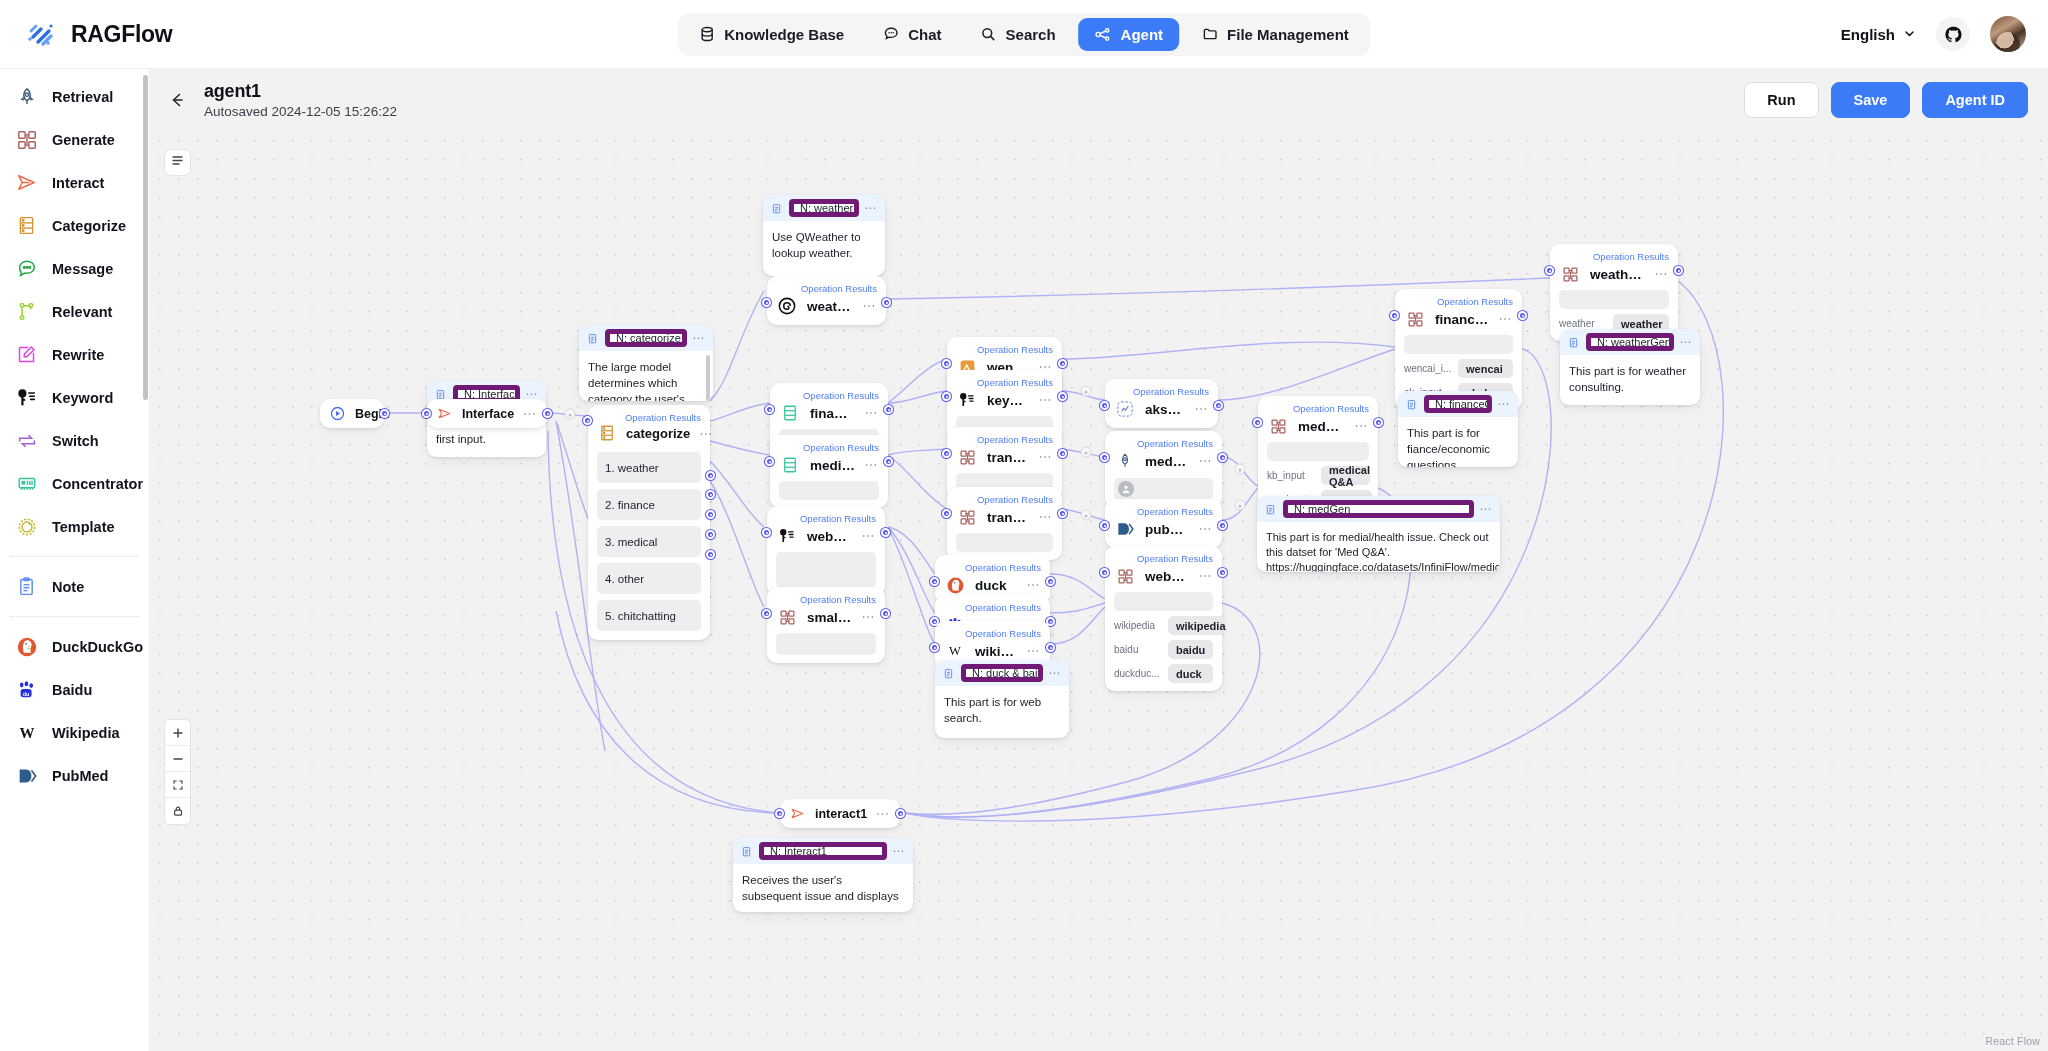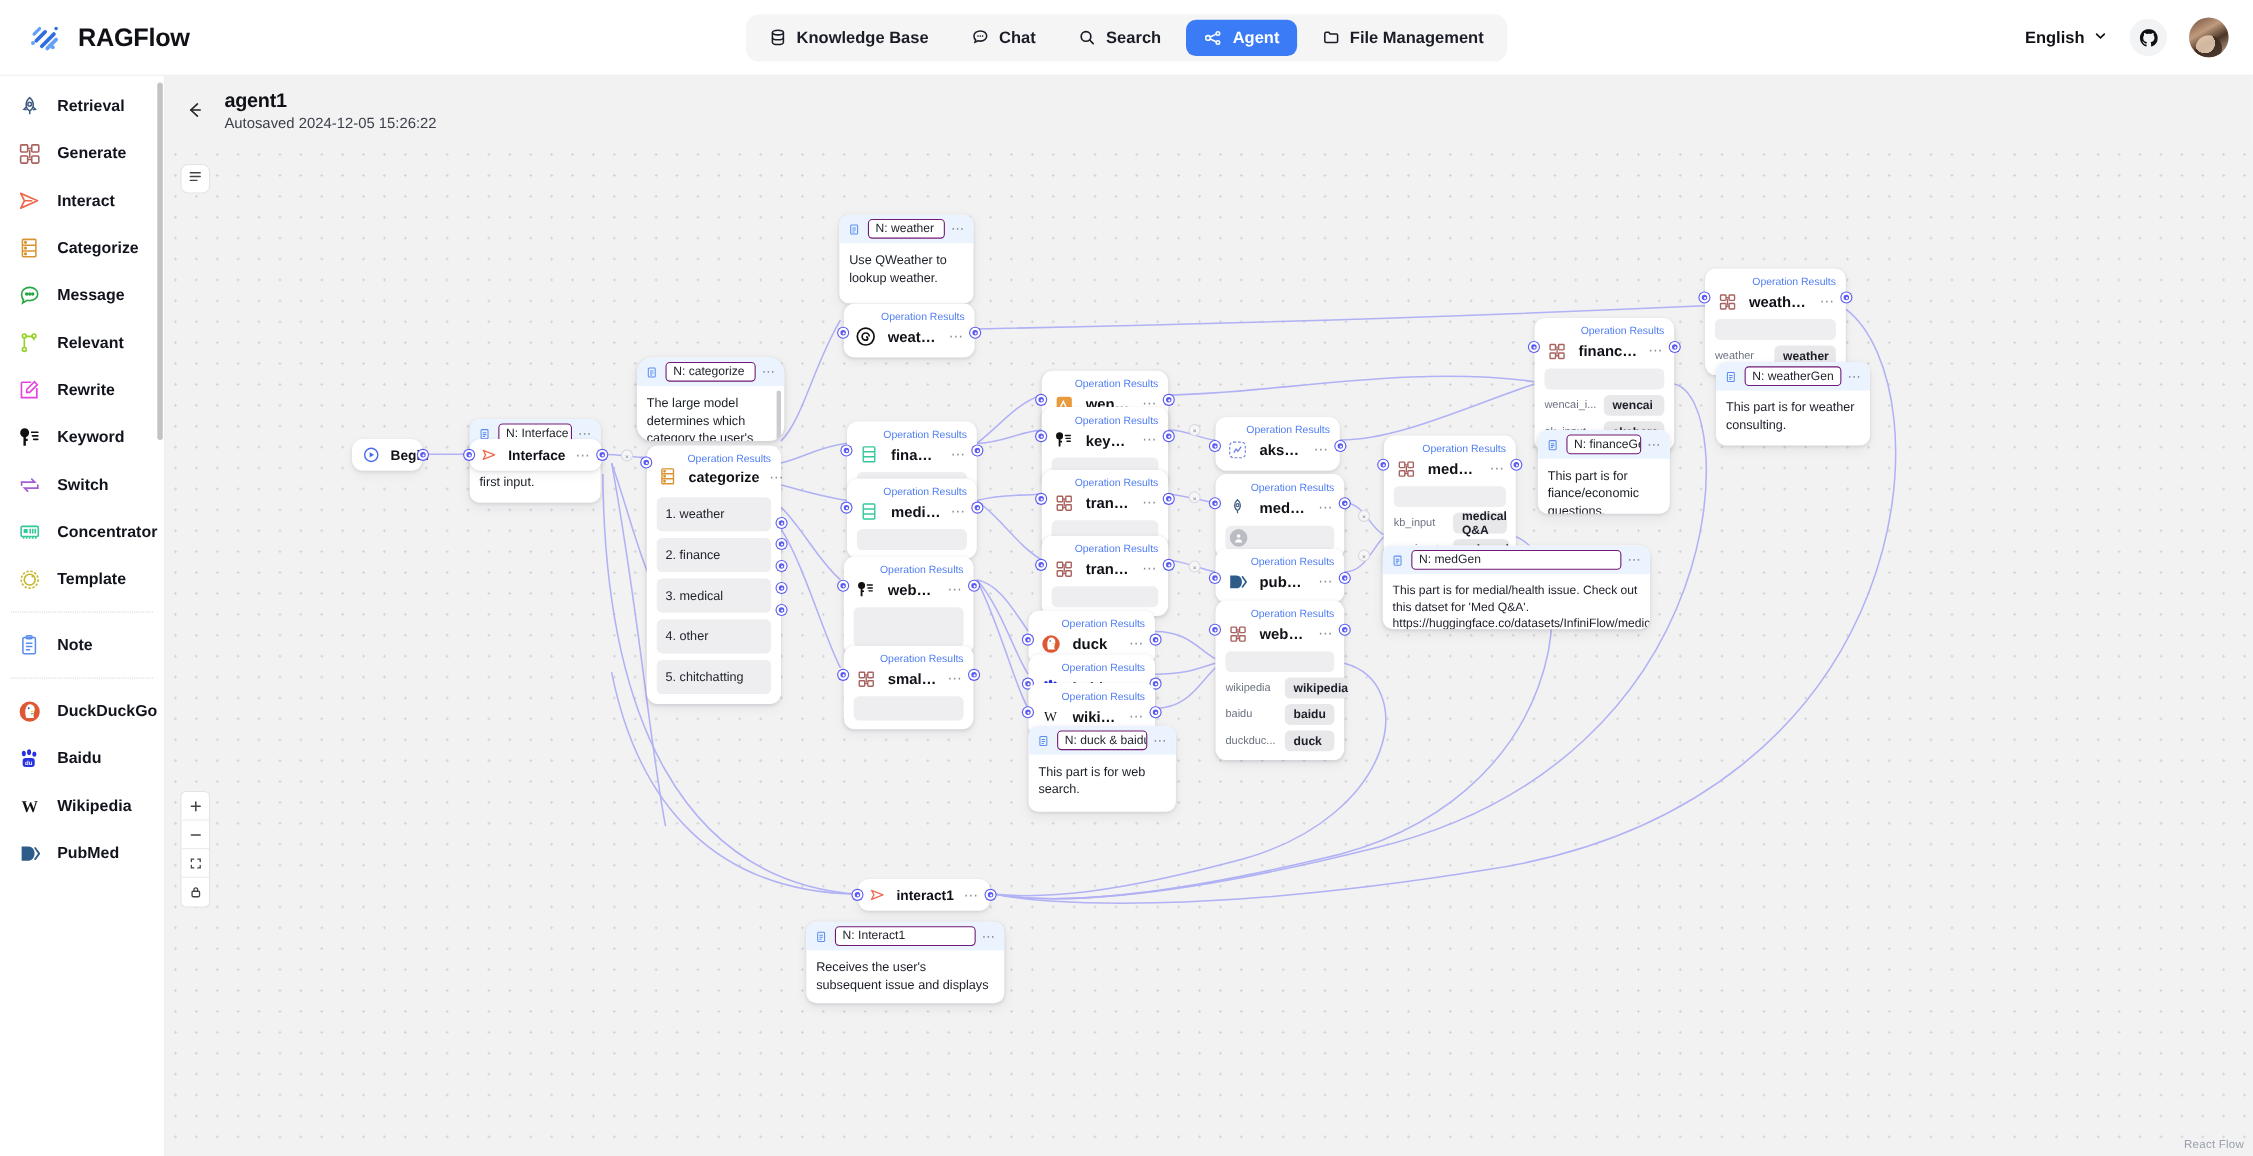--- a/index.html
+++ b/index.html
@@ -176,21 +176,21 @@
     background: #fff; border-radius: 9px;
     box-shadow: 0 1px 3px rgba(16,24,40,.10), 0 4px 12px rgba(16,24,40,.06);
     overflow: hidden;
   }
   .notenode .nhead {
     background: #eaf3fe; height: 26px; display: flex; align-items: center; gap: 6px;
     padding: 0 7px;
   }
   .notenode .nhead .nicon { width: 13px; height: 13px; flex:0 0 13px; display:flex; align-items:center; justify-content:center;}
   .notenode .nhead .ninput {
-    flex: 1; height: 18px; background: #fff; border: 1px solid #701a75; border-radius: 4px;
+    flex: 1; height: 18px; background: #fff; border: 5px solid #701a75; border-radius: 4px;
     display: flex; align-items: center; padding-left: 6px; font-size: 11px; color: #22252e;
     overflow: hidden; white-space: nowrap; text-align: center;
   }
   .notenode .nhead .ndots { font-size: 12px; color: #8a8f99; letter-spacing: 1.5px; line-height: 6px; cursor: pointer; }
   .notenode .nbody {
     padding: 8px 9px; font-size: 11.5px; line-height: 16px; color: #1b1e27;
   }
   .notescroll {
     position: absolute; right: 3px; top: 30px; width: 4px; height: 46px;
     background: #c9cbd0; border-radius: 2px;
@@ -517,20 +517,25 @@
   <div id="pagehead">
     <div id="backbtn">
       <svg width="20" height="20" viewBox="0 0 20 20" fill="none" stroke="#222" stroke-width="1.5" stroke-linecap="round" stroke-linejoin="round">
         <path d="M12.5 4.5L6.5 10l6 5.5"></path>
           <line x1="6.5" y1="10" x2="15" y2="10"></line>
       </svg>
     </div>
     <div id="titleblock">
       <div class="t">agent1</div>
       <div class="s">Autosaved 2024-12-05 15:26:22</div>
+    </div>
+    <div id="headbtns">
+      <div class="hbtn ghost">Run</div>
+      <div class="hbtn primary">Save</div>
+      <div class="hbtn primary">Agent ID</div>
     </div>
   </div>
 
   <div id="canvas">
 
     <svg id="edges">
       <g fill="none" stroke="#b1b1f5" stroke-width="1.4">
 
         <path d="M233 282 L275 282"></path>
 
@@ -644,21 +649,21 @@
               <path d="M14.6 11a3.6 3.6 0 10-3.6 3.6c1.2 0 2-.8 2-1.8s-.8-1.6-1.6-1.6"></path>
             </svg>
         </span>
         <span class="optitle">weather</span>
         <span class="opdots">⋯</span>
       </div>
       <div class="handle" style="left:-5px; top:22px;"></div>
       <div class="handle" style="right:-5px; top:22px;"></div>
     </div>
 
-    <div class="node notenode" style="left:429px; top:194px; width:134px; height:76px;border-radius:14px;">
+    <div class="node notenode" style="left:429px; top:194px; width:134px; height:76px;">
       <div class="nhead">
         <span class="nicon">
           <svg width="11" height="11" viewBox="0 0 14 14" fill="none" stroke="#5b8def" stroke-width="1.2">
               <rect x="3" y="2" width="8" height="10.5" rx="1"></rect>
               <line x1="5" y1="5.5" x2="9" y2="5.5"></line>
               <line x1="5" y1="7.8" x2="9" y2="7.8"></line>
               <line x1="5" y1="10" x2="7.5" y2="10"></line>
             </svg>
         </span>
         <span class="ninput">N: categorize</span>

